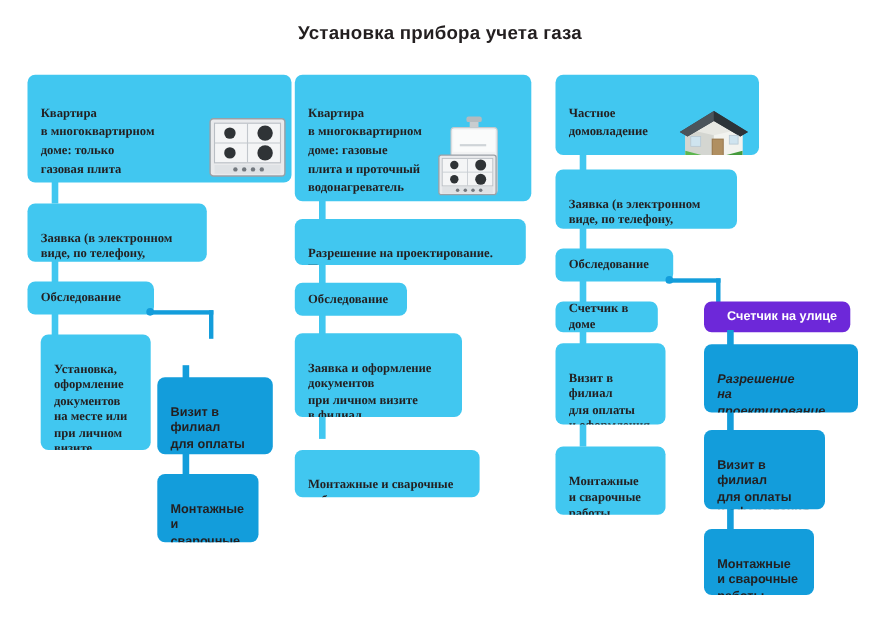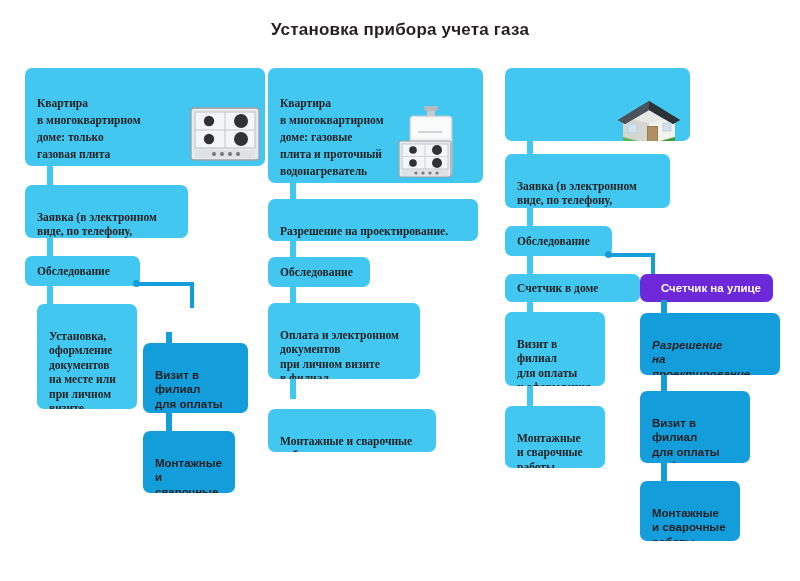--- a/index.html
+++ b/index.html
@@ -213,34 +213,36 @@
 
   <div class="conn light" style="left:290px; top:239px; width:6px; height:22px;"></div>
 
   <div class="node light center" style="left:268px; top:257px; width:102px; height:30px;">
     <span class="label">Обследование</span>
   </div>
 
   <div class="conn light" style="left:290px; top:285px; width:6px; height:22px;"></div>
 
   <div class="node light" style="left:268px; top:303px; width:152px; height:76px;">
-    <span class="label">Оплата и электронном
+    <span class="label">Заявка и оформление
 документов
 при личном визите
 в филиал</span>
   </div>
 
   <div class="conn light" style="left:290px; top:377px; width:6px; height:22px;"></div>
 
   <div class="node light" style="left:268px; top:393px; width:168px; height:43px;margin-top:16px;">
     <span class="label">Монтажные и сварочные
 работы</span>
   </div>
 
   <div class="node light head" style="left:505px; top:68px; width:185px; height:73px;">
+    <span class="label">Частное
+домовладение</span>
     <span class="icon" style="left:110px; top:8px;">
       <svg width="68" height="58" viewBox="0 0 68 58">
         <polygon points="8,48 8,26 34,13 60,26 60,48 34,56" fill="#e7e8e3"></polygon>
         <polygon points="8,48 34,56 34,30 8,24" fill="#d4d6d1"></polygon>
         <polygon points="34,30 60,24 60,48 34,56" fill="#f2f3ef"></polygon>
         <polygon points="3,27 34,8 65,27 58,31 34,17 10,31" fill="#3a4248"></polygon>
         <polygon points="3,27 34,8 34,17 10,31" fill="#4b545b"></polygon>
         <polygon points="34,8 65,27 58,31 34,17" fill="#2c3338"></polygon>
         <polygon points="8,44 34,51 34,55 8,48" fill="#5db74f"></polygon>
         <polygon points="34,51 60,44 60,48 34,55" fill="#449a3b"></polygon>
@@ -265,21 +267,21 @@
   <div class="node light center" style="left:505px; top:226px; width:107px; height:30px;">
     <span class="label">Обследование</span>
   </div>
 
   <div class="conn" style="left:608px; top:253px; width:47px; height:4px;"></div>
   <div class="dot" style="left:605px; top:251px;"></div>
   <div class="conn" style="left:651px; top:253px; width:4px; height:24px;"></div>
 
   <div class="conn light" style="left:527px; top:254px; width:6px; height:22px;"></div>
 
-  <div class="node light center" style="left:505px; top:274px; width:135px; height:28px;">
+  <div class="node light center" style="left:505px; top:274px; width:93px; height:28px;">
     <span class="label">Счетчик в доме</span>
   </div>
 
   <div class="conn light" style="left:527px; top:300px; width:6px; height:18px;"></div>
 
   <div class="node light" style="left:505px; top:312px; width:100px; height:74px;">
     <span class="label">Визит в филиал
 для оплаты
 и оформления
 документов</span>

